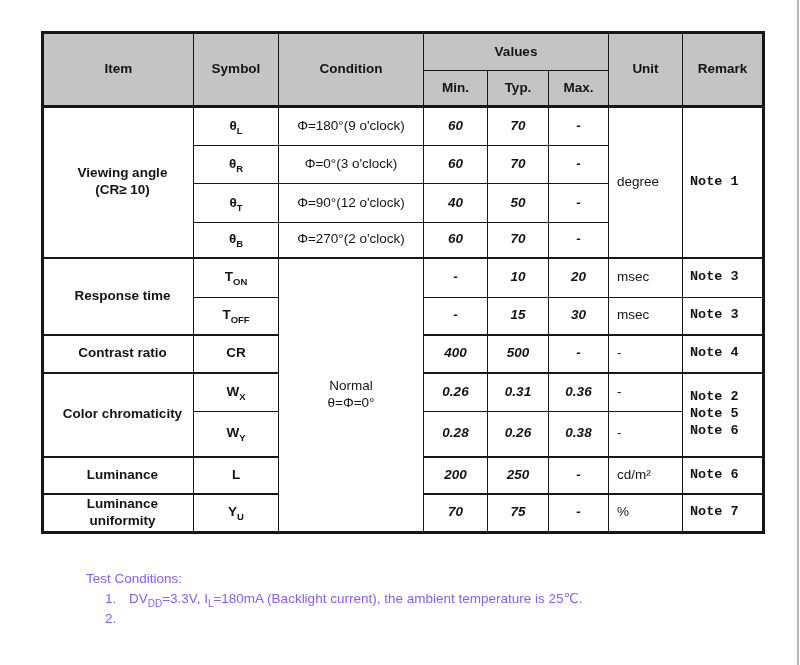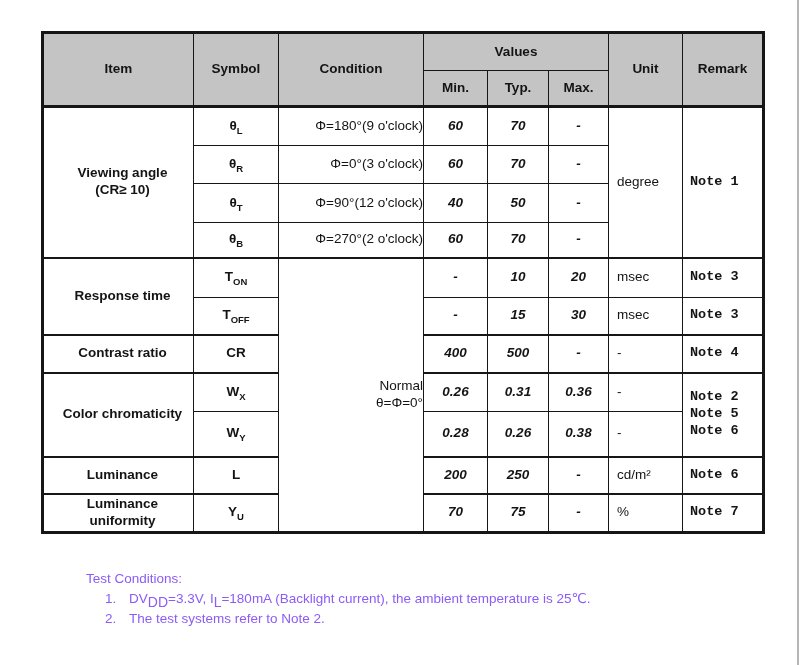--- a/index.html
+++ b/index.html
@@ -21,35 +21,35 @@
   }
   .spec th{
     background:#c4c4c4;font-weight:bold;
   }
   .spec th.hspan{border-bottom:3px solid #161616;}
   .spec tr.hrow2 th{border-bottom:3px solid #161616;}
   .spec tr.grp td{border-top:2px solid #161616;}
 
   .spec td.item{text-align:center;padding-left:8px;font-weight:bold;}
   .spec td.sym{text-align:center;font-weight:bold;}
-  .spec td.cond{text-align:right;font-weight:normal;}
+  .spec td.cond{text-align:center;font-weight:normal;}
   .spec td.val{text-align:center;font-weight:bold;font-style:italic;}
   .spec td.unit{text-align:left;font-weight:normal;padding-left:8px;}
   .spec td.remark{text-align:left;padding-left:7px;font-weight:bold;font-family:Liberation Mono, monospace;}
   .spec sub{font-size:9.5px;font-weight:bold;line-height:0;}
   .line{display:block;}
 
   tr.t38{height:38px} tr.t36{height:36px} tr.t39{height:39px} tr.t35{height:35px}
   tr.t40{height:40px} tr.t37{height:37px} tr.t45{height:45px}
 
   .footer{position:absolute;left:86px;top:569px;font-size:13.5px;color:#8b5cf6;}
   .footer .fc-title{line-height:20px;}
   .footer .note{display:flex;margin-left:19px;line-height:20px;}
   .footer .num{width:24px;flex:0 0 24px;}
-  .footer sub{font-size:14px;line-height:0;}
+  .footer sub{font-size:10px;line-height:0;}
 </style>
 </head>
 <body>
 
 <div class="page-edge"></div>
 
 <table class="spec">
   <colgroup>
     <col style="width:151px">
       <col style="width:85px">
@@ -191,15 +191,14 @@
 </table>
 
 <div class="footer">
   <div class="fc-title">Test Conditions:</div>
   <div class="note">
     <span class="num">1.</span>
     <span><span>DV</span><sub>DD</sub><span>=3.3V, I</span><sub>L</sub><span>=180mA (Backlight current), the ambient temperature is 25℃.</span></span>
   </div>
   <div class="note">
     <span class="num">2.</span>
-    <span>The test systems refer to Note 2.</span>
   </div>
 </div>
 
 </body></html>

